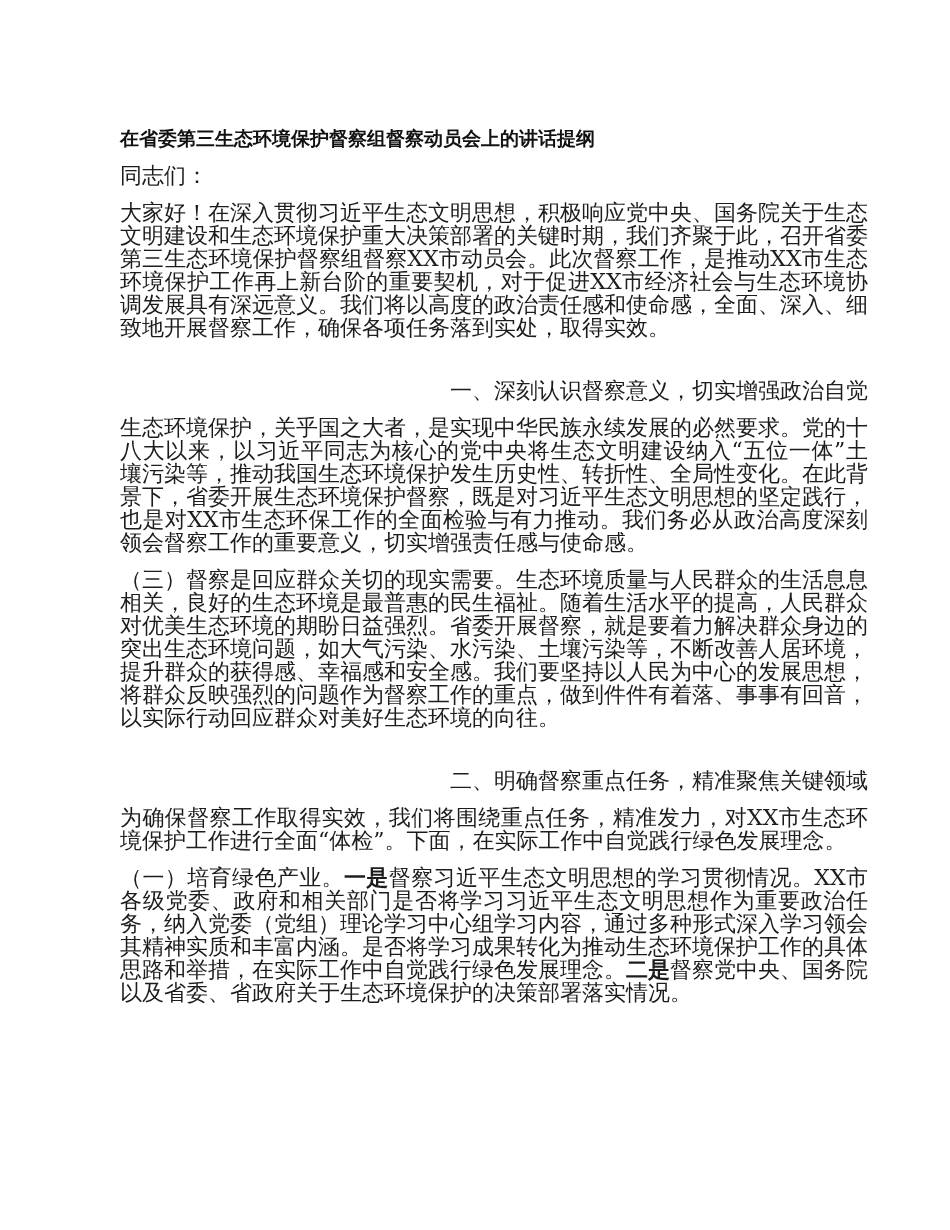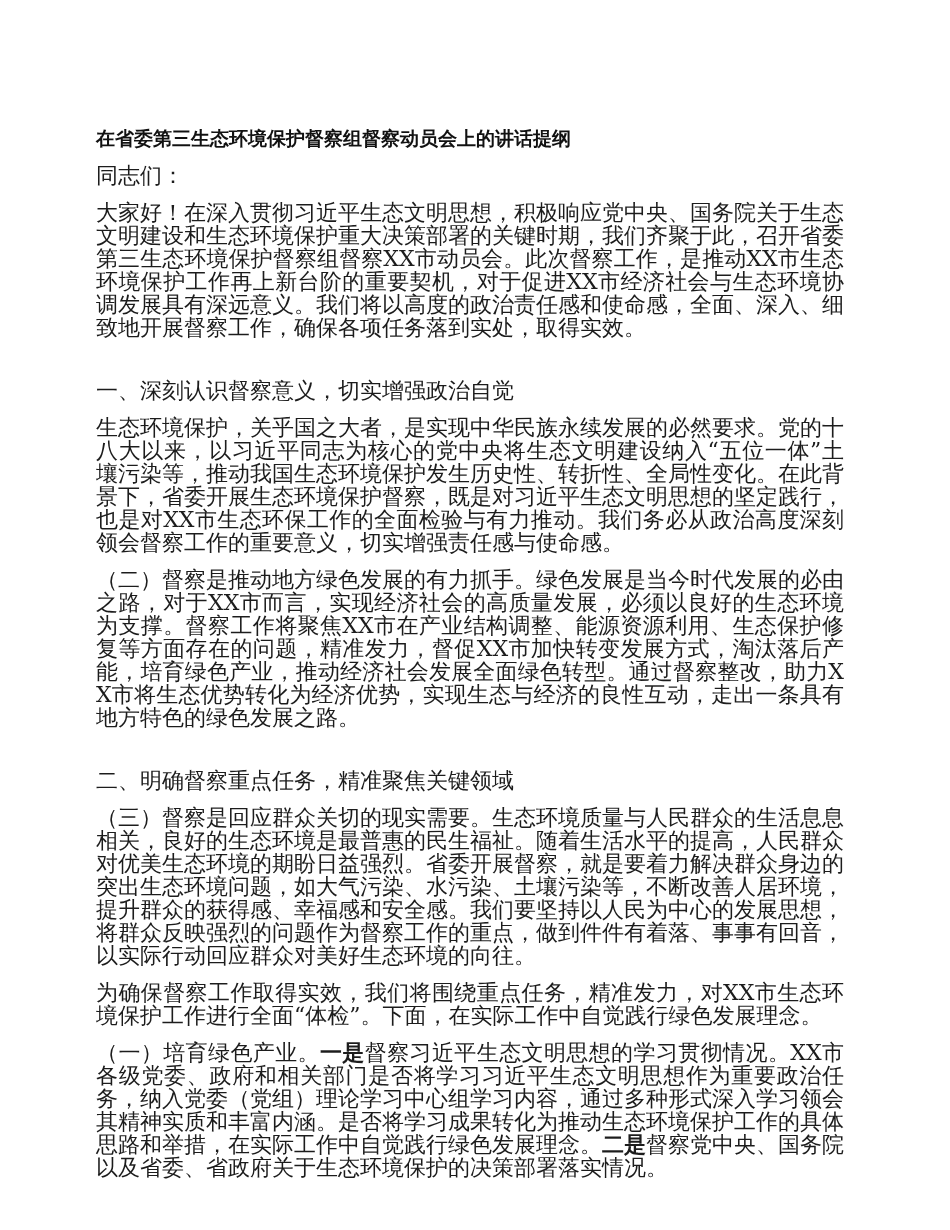--- a/index.html
+++ b/index.html
@@ -11,58 +11,57 @@
     position: relative;
     width: 950px;
     height: 1230px;
     background: #ffffff;
     overflow: hidden;
     font-family: "DejaVu Serif", "Liberation Serif", serif;
     color: #1c1c1c;
   }
   .doc-body {
     position: absolute;
-    left: 96px;
+    left: 120px;
     top: 126px;
     width: 748px;
   }
   .doc-title {
     font-size: 19px;
     font-weight: bold;
     line-height: 24px;
     margin: 0 0 14px 0;
     color: #111111;
   }
   .doc-block {
     font-size: 22px;
     line-height: 23px;
     margin: 0 0 14px 0;
     text-align: justify;
     text-justify: inter-ideograph;
     word-break: break-all;
   }
   .doc-block.heading {
-    text-align: left;
+    text-align: right;
     margin-top: 40px;
   }
   .run-bold {
     font-weight: bold;
   }
 </style>
 </head>
 <body>
 
 <div class="page">
   <div class="doc-body">
     <h1 class="doc-title">在省委第三生态环境保护督察组督察动员会上的讲话提纲</h1>
     <div id="blocks-container">
         <p class="doc-block greeting"><span>同志们：</span></p>
         <p class="doc-block paragraph"><span>大家好！在深入贯彻习近平生态文明思想，积极响应党中央、国务院关于生态文明建设和生态环境保护重大决策部署的关键时期，我们齐聚于此，召开省委第三生态环境保护督察组督察XX市动员会。此次督察工作，是推动XX市生态环境保护工作再上新台阶的重要契机，对于促进XX市经济社会与生态环境协调发展具有深远意义。我们将以高度的政治责任感和使命感，全面、深入、细致地开展督察工作，确保各项任务落到实处，取得实效。</span></p>
         <p class="doc-block heading"><span>一、深刻认识督察意义，切实增强政治自觉</span></p>
         <p class="doc-block paragraph"><span>生态环境保护，关乎国之大者，是实现中华民族永续发展的必然要求。党的十八大以来，以习近平同志为核心的党中央将生态文明建设纳入“五位一体”土壤污染等，推动我国生态环境保护发生历史性、转折性、全局性变化。在此背景下，省委开展生态环境保护督察，既是对习近平生态文明思想的坚定践行，也是对XX市生态环保工作的全面检验与有力推动。我们务必从政治高度深刻领会督察工作的重要意义，切实增强责任感与使命感。</span></p>
-        <p class="doc-block paragraph"><span>（二）督察是推动地方绿色发展的有力抓手。绿色发展是当今时代发展的必由之路，对于XX市而言，实现经济社会的高质量发展，必须以良好的生态环境为支撑。督察工作将聚焦XX市在产业结构调整、能源资源利用、生态保护修复等方面存在的问题，精准发力，督促XX市加快转变发展方式，淘汰落后产能，培育绿色产业，推动经济社会发展全面绿色转型。通过督察整改，助力XX市将生态优势转化为经济优势，实现生态与经济的良性互动，走出一条具有地方特色的绿色发展之路。</span></p>
+        <p class="doc-block paragraph"><span>（三）督察是回应群众关切的现实需要。生态环境质量与人民群众的生活息息相关，良好的生态环境是最普惠的民生福祉。随着生活水平的提高，人民群众对优美生态环境的期盼日益强烈。省委开展督察，就是要着力解决群众身边的突出生态环境问题，如大气污染、水污染、土壤污染等，不断改善人居环境，提升群众的获得感、幸福感和安全感。我们要坚持以人民为中心的发展思想，将群众反映强烈的问题作为督察工作的重点，做到件件有着落、事事有回音，以实际行动回应群众对美好生态环境的向往。</span></p>
         <p class="doc-block heading"><span>二、明确督察重点任务，精准聚焦关键领域</span></p>
-        <p class="doc-block paragraph"><span>（三）督察是回应群众关切的现实需要。生态环境质量与人民群众的生活息息相关，良好的生态环境是最普惠的民生福祉。随着生活水平的提高，人民群众对优美生态环境的期盼日益强烈。省委开展督察，就是要着力解决群众身边的突出生态环境问题，如大气污染、水污染、土壤污染等，不断改善人居环境，提升群众的获得感、幸福感和安全感。我们要坚持以人民为中心的发展思想，将群众反映强烈的问题作为督察工作的重点，做到件件有着落、事事有回音，以实际行动回应群众对美好生态环境的向往。</span></p>
         <p class="doc-block paragraph"><span>为确保督察工作取得实效，我们将围绕重点任务，精准发力，对XX市生态环境保护工作进行全面“体检”。下面，在实际工作中自觉践行绿色发展理念。</span></p>
         <p class="doc-block paragraph"><span>（一）培育绿色产业。</span><span class="run-bold">一是</span><span>督察习近平生态文明思想的学习贯彻情况。XX市各级党委、政府和相关部门是否将学习习近平生态文明思想作为重要政治任务，纳入党委（党组）理论学习中心组学习内容，通过多种形式深入学习领会其精神实质和丰富内涵。是否将学习成果转化为推动生态环境保护工作的具体思路和举措，在实际工作中自觉践行绿色发展理念。</span><span class="run-bold">二是</span><span>督察党中央、国务院以及省委、省政府关于生态环境保护的决策部署落实情况。</span></p>
       </div>
   </div>
 </div>
 
 </body></html>

